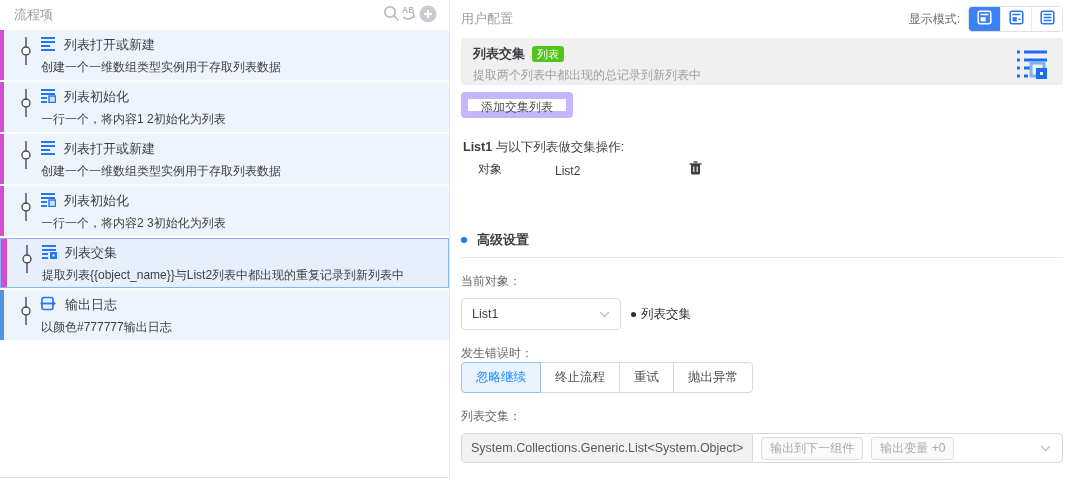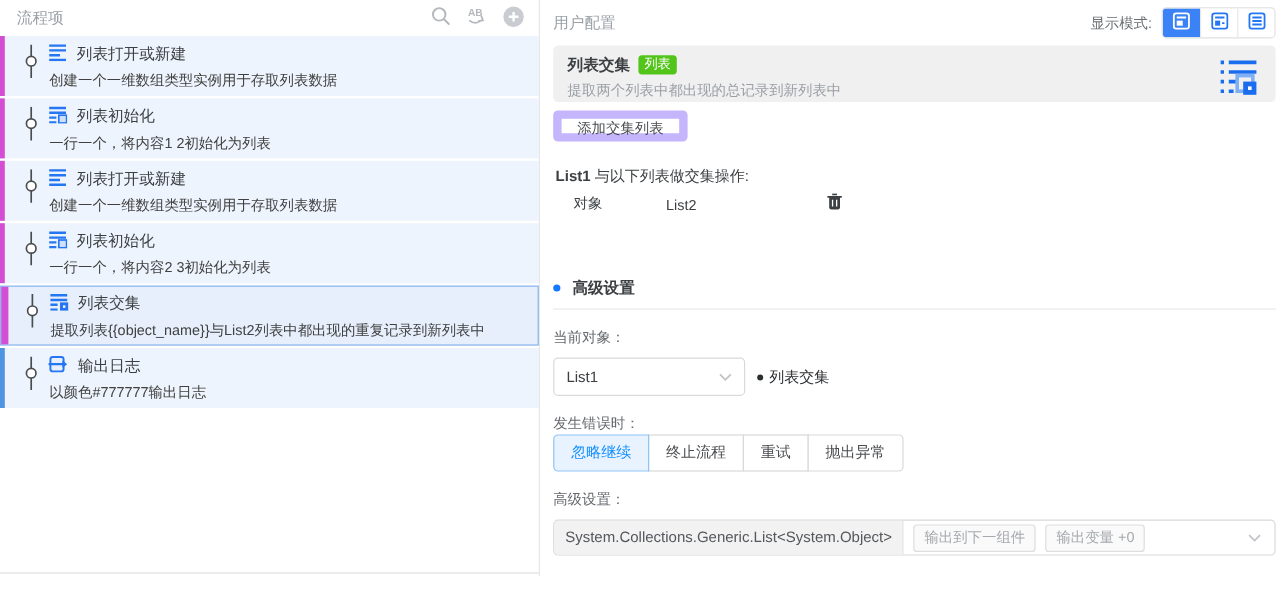--- a/index.html
+++ b/index.html
@@ -4,21 +4,21 @@
 <style>
   * { box-sizing: border-box; margin: 0; padding: 0; }
   html,body { width:1073px; height:500px; overflow:hidden; background:#fff;
     font-family:"Liberation Sans","DejaVu Sans",sans-serif; font-size:12px; color:#333; }
   .app { display:flex; width:1073px; height:500px; }
 
   
   .left-panel { position:relative; width:450px; height:480px; border-right:1px solid #e6e6e6; background:#fff; }
   .left-header { display:flex; align-items:center; height:30px; padding:0 12px 0 14px; }
   .left-title { color:#9aa0a6; font-size:13px; flex:1; }
-  .left-tools { display:flex; align-items:center; gap:12px; }
+  .left-tools { display:flex; align-items:center; }
   .tool-btn { display:flex; align-items:center; justify-content:center; cursor:pointer; background:none; border:none; padding:0; }
   .left-bottom-line { position:absolute; left:0; right:0; bottom:2px; height:1px; background:#e2e2e2; }
 
   .step-list { display:flex; flex-direction:column; }
   .step { position:relative; height:50px; margin-bottom:2px; background:#eef4fd; display:flex; align-items:center; cursor:pointer; }
   .step .accent { position:absolute; left:0; top:0; bottom:0; width:4px; background:#d44ed4; }
   .step.blue-accent .accent { background:#4f94e0; }
   .step.selected { background:#e7effc; border:1px solid #8ab4ef; }
   .step.selected .accent { width:6px; }
   .connector { margin:0 8px 0 20px; flex:0 0 auto; }
@@ -403,21 +403,21 @@
     </div>
 
     <div class="field-label">发生错误时：</div>
     <div class="seg-group">
       <button class="seg-btn active">忽略继续</button>
       <button class="seg-btn">终止流程</button>
       <button class="seg-btn">重试</button>
       <button class="seg-btn">抛出异常</button>
     </div>
 
-    <div class="field-label">高级设置：</div>
+    <div class="field-label">列表交集：</div>
     <div class="output-bar">
       <span class="output-type">System.Collections.Generic.List&lt;System.Object&gt;</span>
       <button class="chip">输出到下一组件</button>
       <button class="chip">输出变量 +0</button>
       <span class="output-chevron">
         <svg width="11" height="7" viewBox="0 0 11 7">
             <polyline points="1,1 5.5,5.5 10,1" fill="none" stroke="#c0c3c7" stroke-width="1.5"></polyline>
           </svg>
       </span>
     </div>

